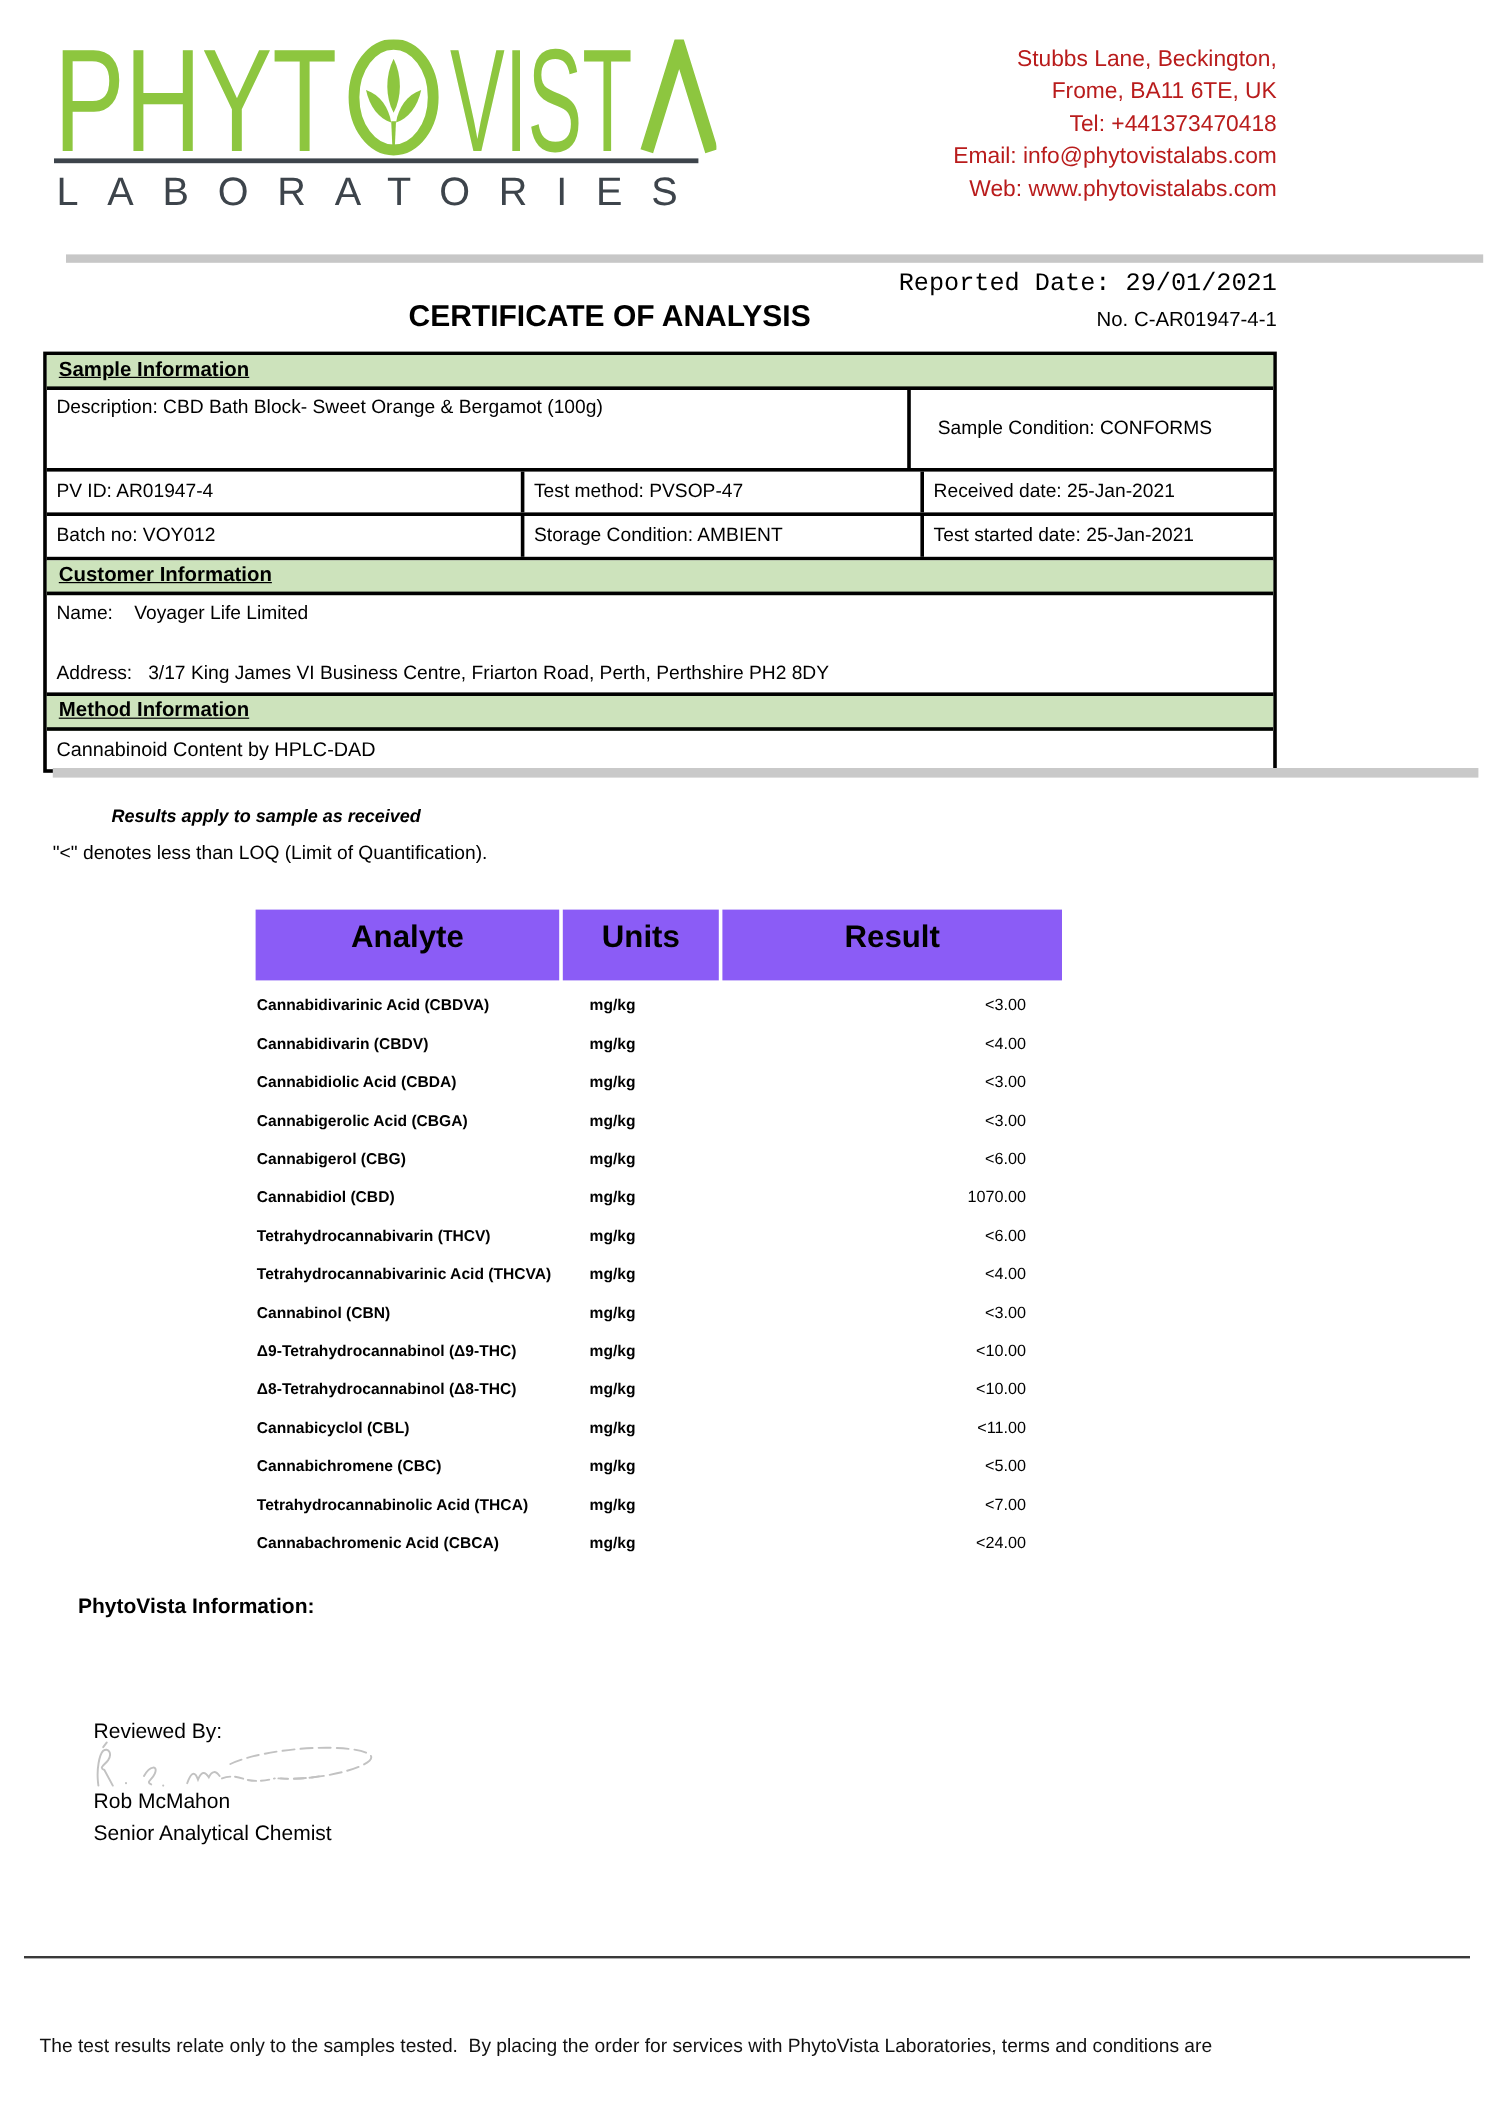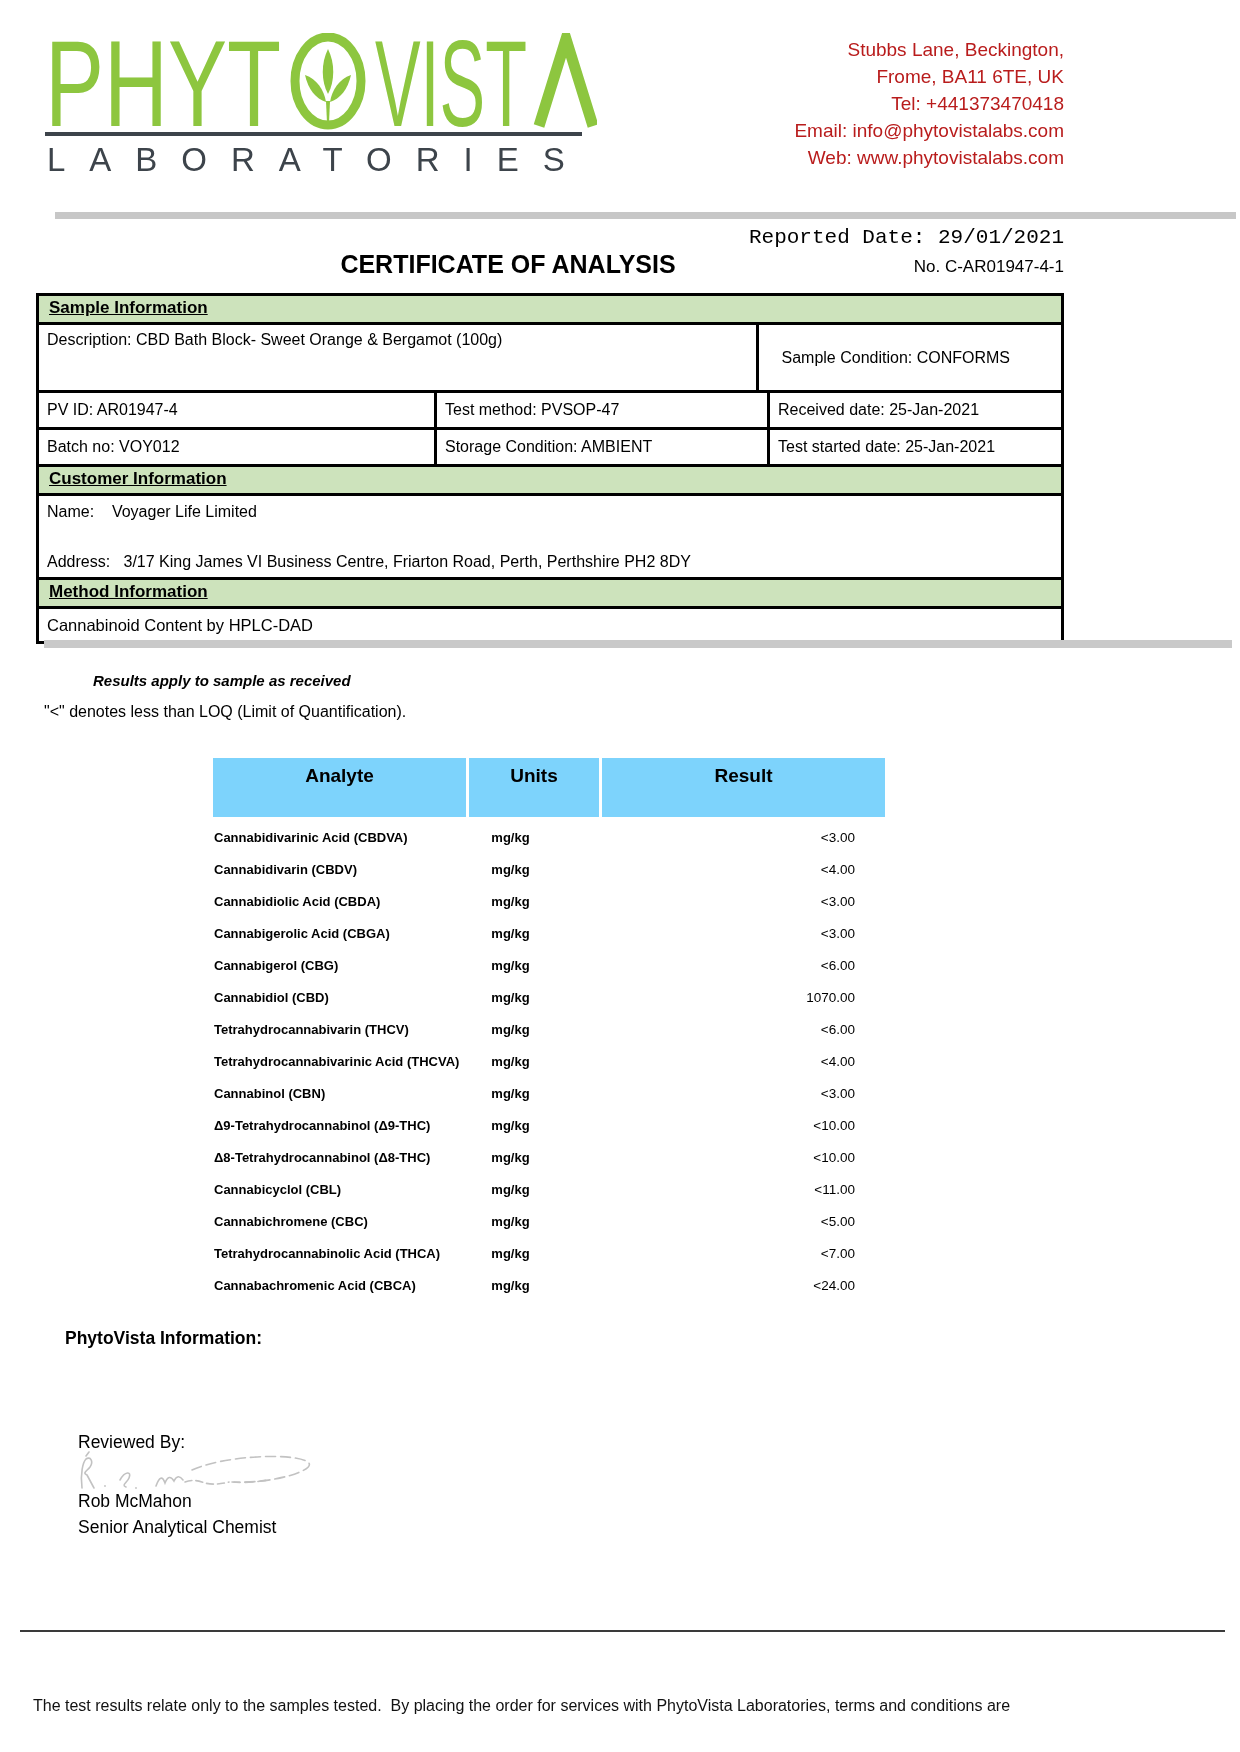--- a/index.html
+++ b/index.html
@@ -42,22 +42,22 @@
   .meth-box { height:32px; display:flex; align-items:center; padding-left:8px; font-size:16.5px; }
 
   .graybar2 { position:absolute; left:44px; top:640px; width:1188px; height:8px; background:#c9c9c9; }
 
   .results-note { position:absolute; left:45px; top:672px; font-size:15px; font-weight:bold; font-style:italic;margin-left:48px; }
   .loq-note     { position:absolute; left:44px; top:703px; font-size:16px; white-space:pre-wrap; }
 
   
   .thead { position:absolute; left:213px; top:758px; width:672px;
            display:grid; grid-template-columns:253px 130px 283px; column-gap:3px; }
-  .thead > div { background:#7dd3fc; height:59px; text-align:center; padding-top:7px;
-                 font-size:19px; font-weight:bold; box-sizing:border-box; }
+  .thead > div { background:#8b5cf6; height:59px; text-align:center; padding-top:7px;
+                 font-size:26px; font-weight:bold; box-sizing:border-box; }
   .tbody { position:absolute; left:213px; top:830px; width:672px; }
   .trow  { display:grid; grid-template-columns:253px 133px 286px; height:32px; align-items:start; }
   .cell-analyte { font-size:13px; font-weight:bold; padding-left:1px; white-space:nowrap; }
   .cell-units   { font-size:13px; font-weight:bold; text-align:center; transform:translateX(-22px); }
   .cell-result  { font-size:13.5px; text-align:right; transform:translateX(-30px); }
 
   
   .addl-info { position:absolute; left:65px; top:1328px; font-size:17.5px; font-weight:bold; }
   .reviewed  { position:absolute; left:78px; top:1432px; font-size:17.5px; }
   .signature { position:absolute; left:72px; top:1448px; }

